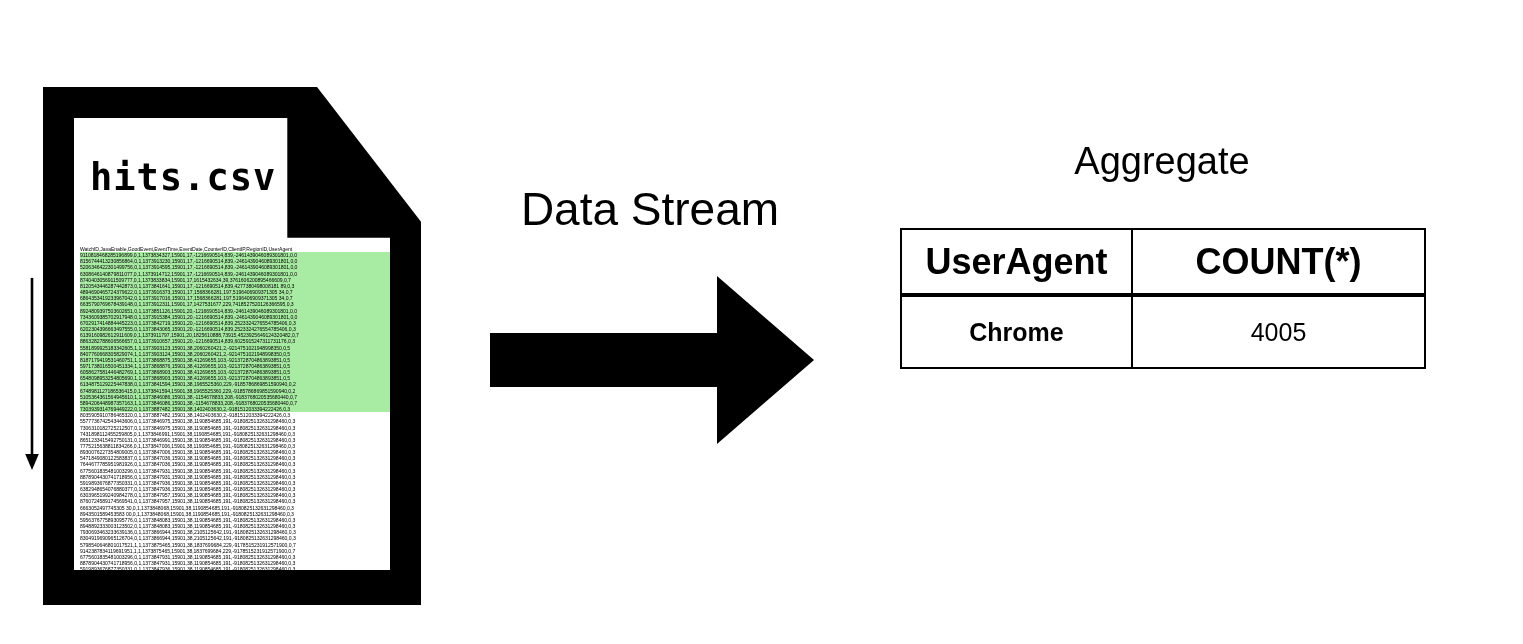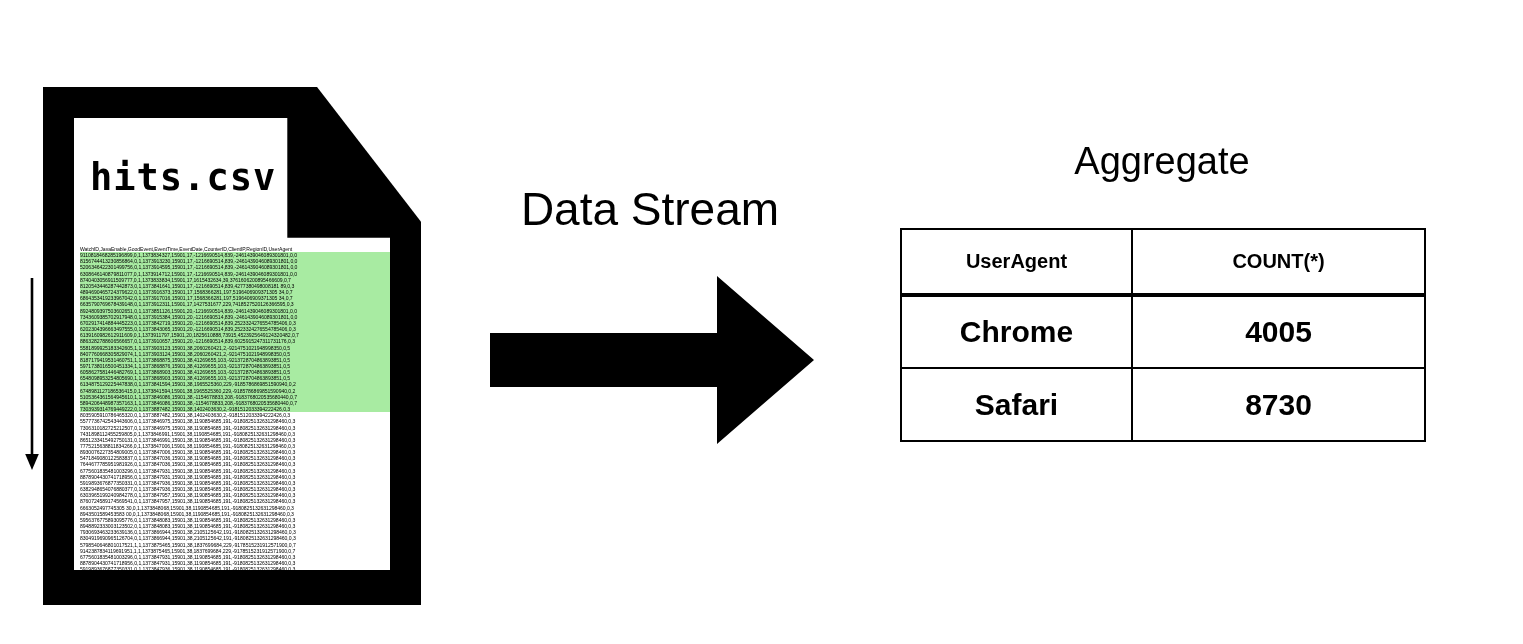--- a/index.html
+++ b/index.html
@@ -123,30 +123,30 @@
     table-layout: fixed;
   }
   #agg-table td, #agg-table th {
     border: 2px solid #000000;
     text-align: center;
     vertical-align: middle;
     color: #000000;
   }
   #agg-table thead th {
     height: 66px;
-    font-size: 20px;
+    font-size: 36px;
     font-weight: bold;
     border-bottom-width: 4px;
   }
   #agg-table tbody td {
     height: 73px;
-    font-size: 30px;
+    font-size: 25px;
   }
   #agg-table tbody td.key { font-weight: bold; }
-  #agg-table tbody td.val { font-weight: 700; }
+  #agg-table tbody td.val { font-weight: 400; }
   .col-a { width: 231px; }
   .col-b { width: 293px; }
 </style>
 </head>
 <body>
 
 <div id="stage">
 
   <div id="doc-wrap">
     <div id="doc-black"></div>
@@ -232,20 +232,16 @@
       <tr>
         <th>UserAgent</th>
         <th>COUNT(*)</th>
       </tr>
     </thead>
     <tbody>
       <tr>
         <td class="key">Chrome</td>
         <td class="val">4005</td>
       </tr>
-      <tr>
-        <td class="key">Safari</td>
-        <td class="val">8730</td>
-      </tr>
     </tbody>
   </table>
 
 </div>
 
 </body></html>

